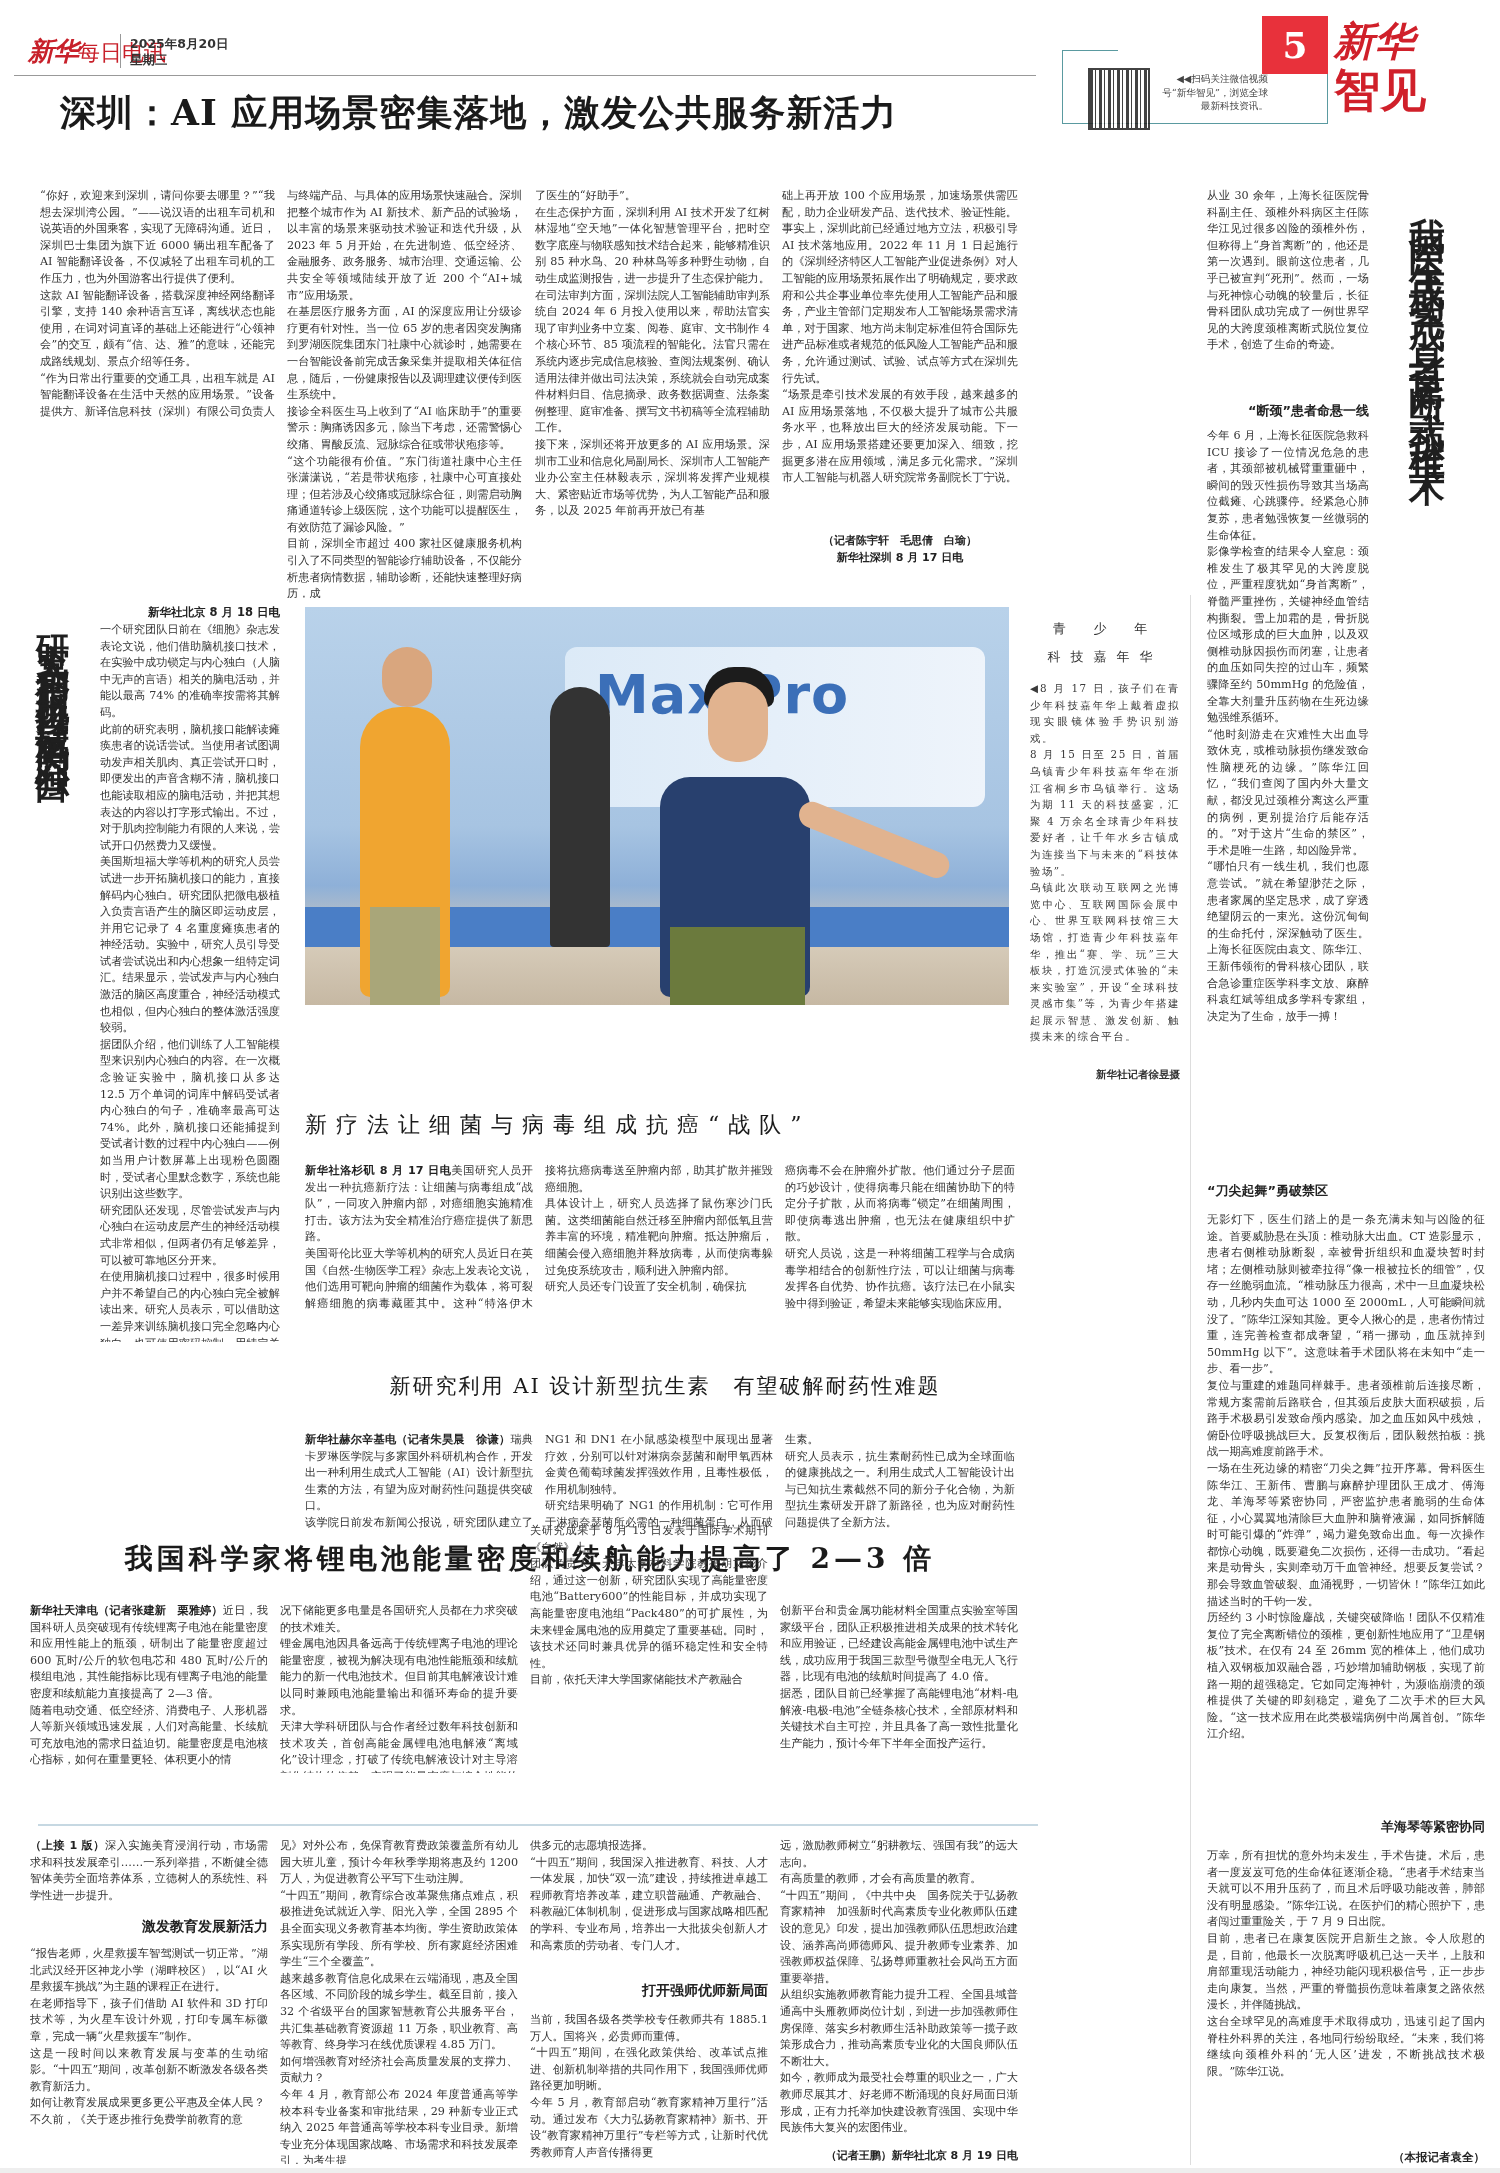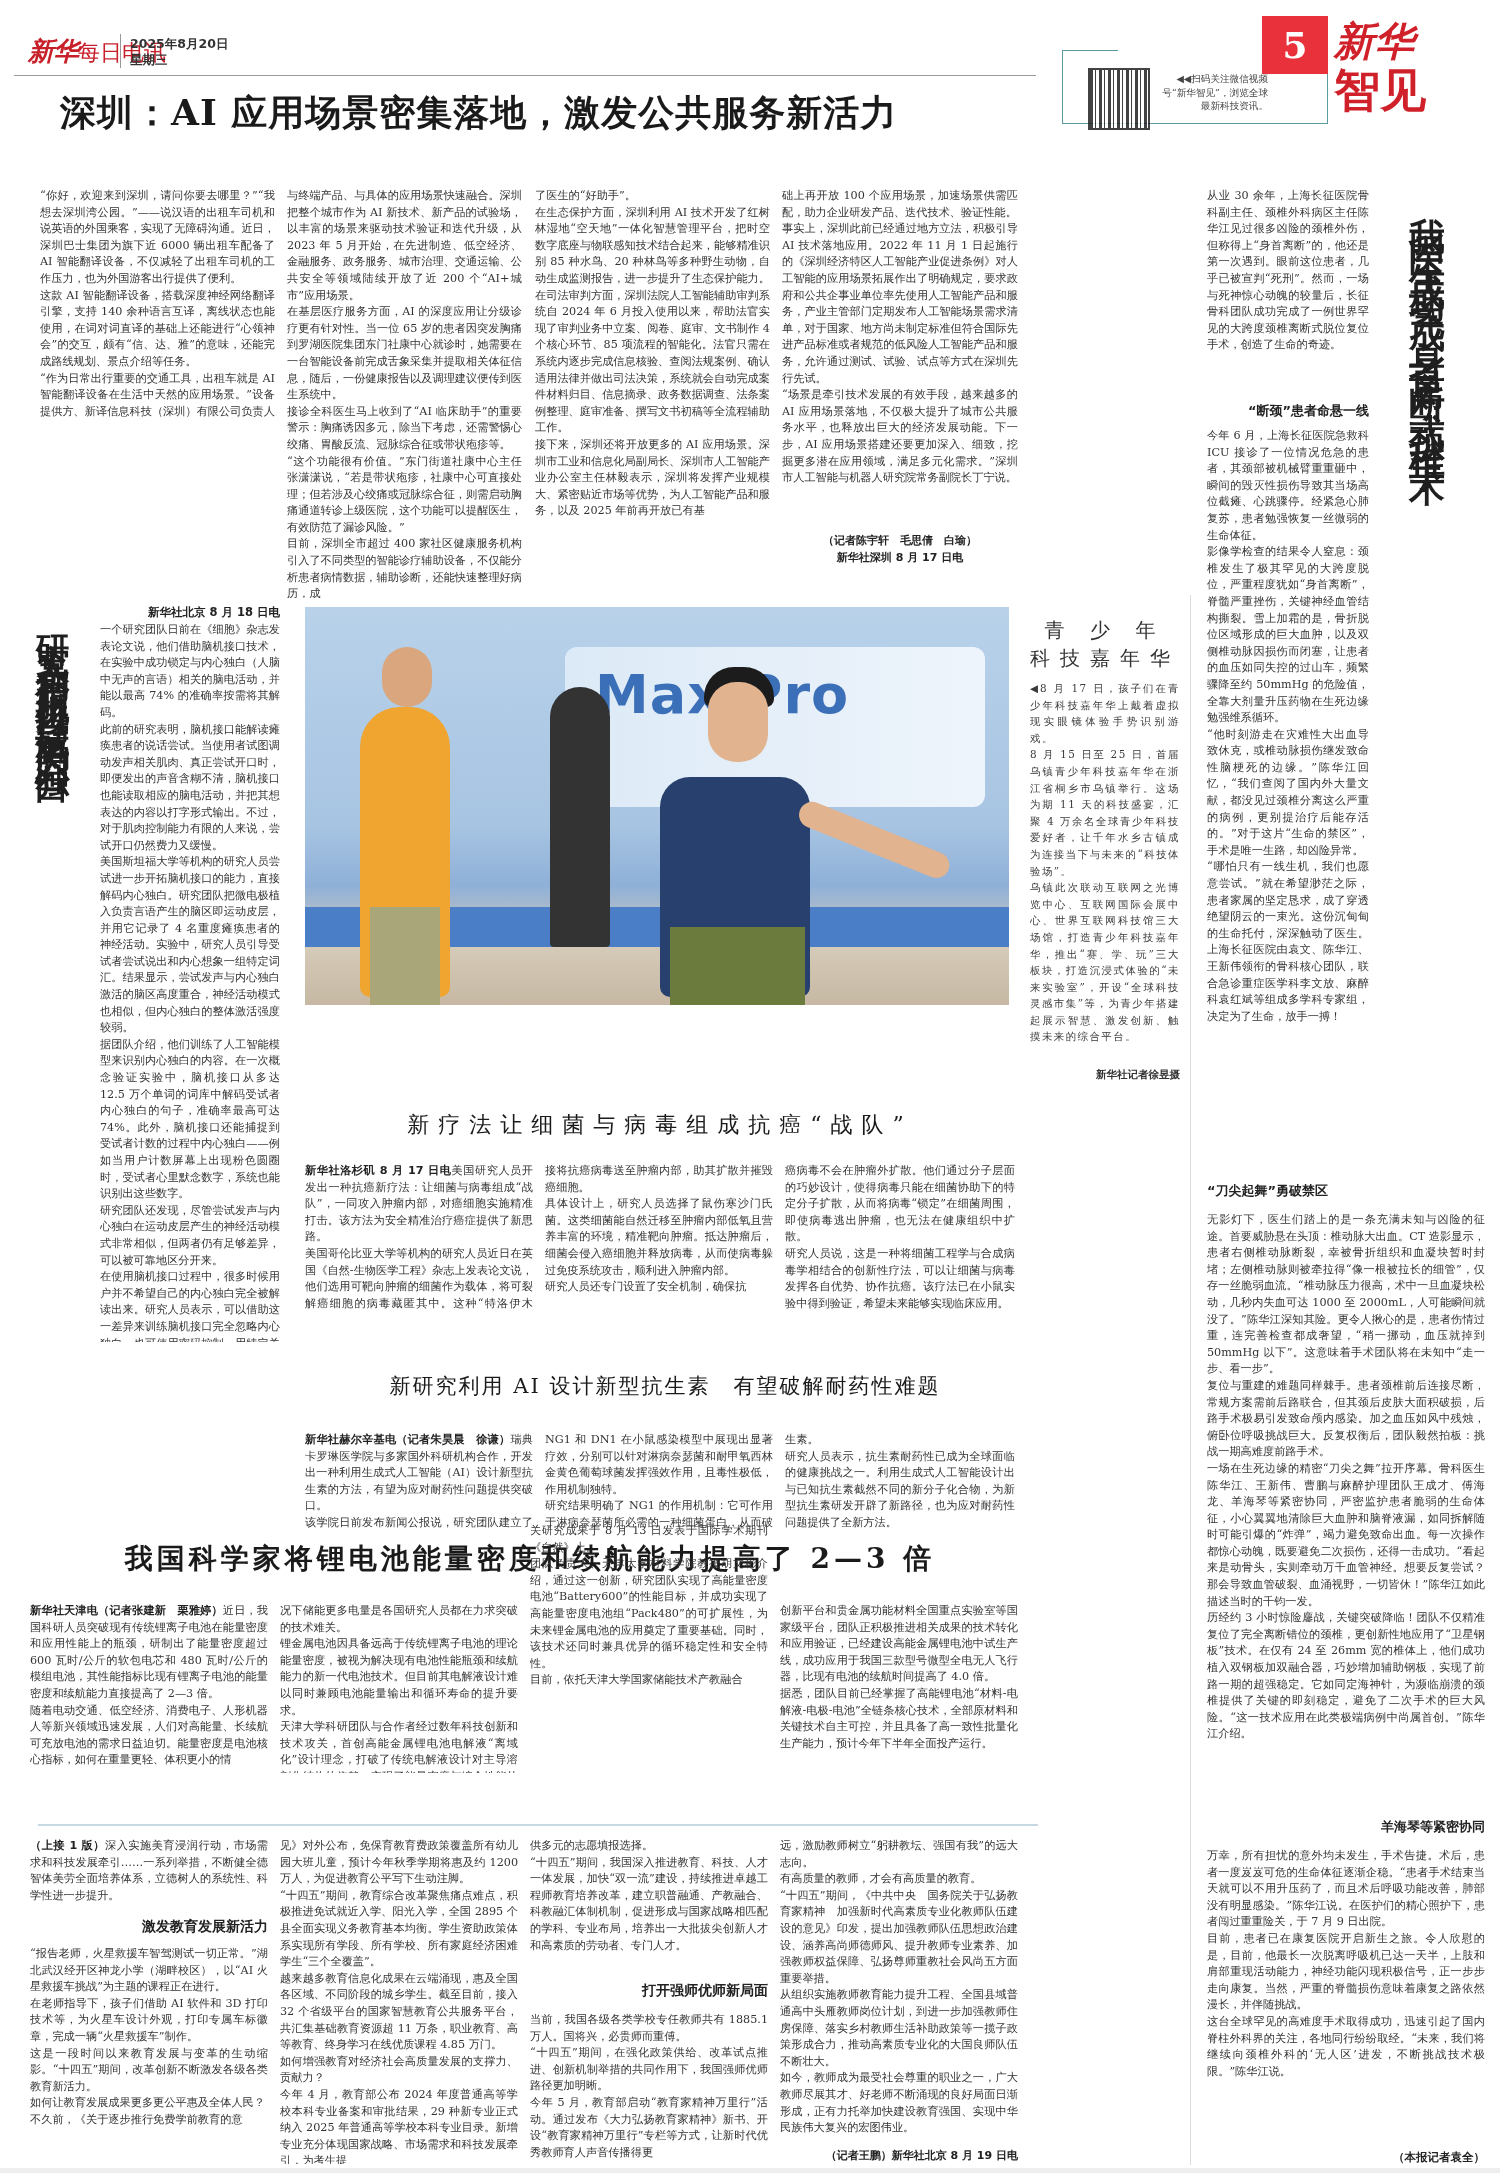--- a/index.html
+++ b/index.html
@@ -30,21 +30,21 @@
 .photo .wall{position:absolute;left:0;top:300px;width:704px;height:40px;background:#4a7ec6}
 .photo .kid1{position:absolute;left:55px;top:100px;width:90px;height:290px;border-radius:40px 40px 10px 10px;background:#f0a530}
 .photo .kid1 .head{position:absolute;left:22px;top:-60px;width:50px;height:60px;border-radius:25px;background:#d9a67e}
 .photo .kid1 .legs{position:absolute;left:10px;top:200px;width:70px;height:100px;background:#a9a679}
 .photo .kid2{position:absolute;left:355px;top:170px;width:150px;height:220px;border-radius:30px 30px 10px 10px;background:#28406e}
 .photo .kid2 .head{position:absolute;left:48px;top:-95px;width:60px;height:80px;border-radius:28px;background:#e1b38f}
 .photo .kid2 .hair{position:absolute;left:44px;top:-110px;width:70px;height:40px;border-radius:30px 30px 8px 8px;background:#1c1c1c}
 .photo .kid2 .legs{position:absolute;left:10px;top:150px;width:135px;height:80px;background:#6b7a3d}
 .photo .kid2 .arm{position:absolute;left:140px;top:20px;width:160px;height:26px;border-radius:13px;background:#e1b38f;transform:rotate(22deg);transform-origin:left center}
 .photo .dark{position:absolute;left:245px;top:80px;width:60px;height:260px;background:#333;border-radius:30px 30px 4px 4px}
-.cap-title{left:1030px;top:616px;width:150px;text-align:center;font-size:20px;line-height:28px;letter-spacing:10px;color:#333;font-family:Liberation Sans, sans-serif}
+.cap-title{left:1030px;top:616px;width:150px;text-align:center;font-size:13px;line-height:28px;letter-spacing:10px;color:#333;font-family:Liberation Mono, monospace}
 .cap-body{left:1030px;top:680px;width:150px;font-size:10.4px;line-height:16.6px;letter-spacing:2px;color:#3a3a3a;text-align:justify}
 .cap-credit{left:1030px;top:1068px;width:150px;text-align:right;font-family:"DejaVu Sans",sans-serif;font-weight:bold;font-size:10.5px;color:#333}
 .divider-blue{height:2px;background:#c6d8e2}
 .vline{width:1px;background:#ddd}
 </style>
 </head>
 <body>
 
 <div class="abs hd-logo"><span>新华</span><span class="sub">每日电讯</span></div>
 <div class="abs hd-sep"></div>
@@ -115,21 +115,21 @@
 </div>
 <div class="abs cap-title">
   <div>青 少 年</div>
   <div>科技嘉年华</div>
 </div>
 <div class="abs cap-body txt" style="font-size:10.4px;letter-spacing:1.5px">◀8 月 17 日，孩子们在青少年科技嘉年华上戴着虚拟现实眼镜体验手势识别游戏。
 8 月 15 日至 25 日，首届乌镇青少年科技嘉年华在浙江省桐乡市乌镇举行。这场为期 11 天的科技盛宴，汇聚 4 万余名全球青少年科技爱好者，让千年水乡古镇成为连接当下与未来的“科技体验场”。
 乌镇此次联动互联网之光博览中心、互联网国际会展中心、世界互联网科技馆三大场馆，打造青少年科技嘉年华，推出“赛、学、玩”三大板块，打造沉浸式体验的“未来实验室”，开设“全球科技灵感市集”等，为青少年搭建起展示智慧、激发创新、触摸未来的综合平台。</div>
 <div class="abs cap-credit">新华社记者徐昱摄</div>
 
-<div class="abs headline" style="left:305px;top:1110px;width:710px;text-align:center;font-size:22px;letter-spacing:9px;font-weight:normal">新疗法让细菌与病毒组成抗癌“战队”</div>
+<div class="abs headline" style="left:305px;top:1110px;width:710px;text-align:left;font-size:22px;letter-spacing:9px;font-weight:normal">新疗法让细菌与病毒组成抗癌“战队”</div>
 <div class="abs txt" style="left:305px;top:1163px;width:228px;height:150px;overflow:hidden"><span class="lead">新华社洛杉矶 8 月 17 日电</span><span>美国研究人员开发出一种抗癌新疗法：让细菌与病毒组成“战队”，一同攻入肿瘤内部，对癌细胞实施精准打击。该方法为安全精准治疗癌症提供了新思路。
 美国哥伦比亚大学等机构的研究人员近日在英国《自然-生物医学工程》杂志上发表论文说，他们选用可靶向肿瘤的细菌作为载体，将可裂解癌细胞的病毒藏匿其中。这种“特洛伊木马”式的系统可直</span></div>
 <div class="abs txt" style="left:545px;top:1163px;width:228px;height:150px;overflow:hidden">接将抗癌病毒送至肿瘤内部，助其扩散并摧毁癌细胞。
 具体设计上，研究人员选择了鼠伤寒沙门氏菌。这类细菌能自然迁移至肿瘤内部低氧且营养丰富的环境，精准靶向肿瘤。抵达肿瘤后，细菌会侵入癌细胞并释放病毒，从而使病毒躲过免疫系统攻击，顺利进入肿瘤内部。
 研究人员还专门设置了安全机制，确保抗</div>
 <div class="abs txt" style="left:785px;top:1163px;width:230px;height:150px;overflow:hidden">癌病毒不会在肿瘤外扩散。他们通过分子层面的巧妙设计，使得病毒只能在细菌协助下的特定分子扩散，从而将病毒“锁定”在细菌周围，即使病毒逃出肿瘤，也无法在健康组织中扩散。
 研究人员说，这是一种将细菌工程学与合成病毒学相结合的创新性疗法，可以让细菌与病毒发挥各自优势、协作抗癌。该疗法已在小鼠实验中得到验证，希望未来能够实现临床应用。</div>
 
 <div class="abs headline" style="left:305px;top:1372px;width:720px;text-align:center;font-size:21px;font-weight:normal;letter-spacing:2px">新研究利用 AI 设计新型抗生素　有望破解耐药性难题</div>
 <div class="abs txt" style="left:305px;top:1432px;width:228px;height:98px;overflow:hidden"><span class="lead">新华社赫尔辛基电（记者朱昊晨　徐谦）</span><span>瑞典卡罗琳医学院与多家国外科研机构合作，开发出一种利用生成式人工智能（AI）设计新型抗生素的方法，有望为应对耐药性问题提供突破口。

